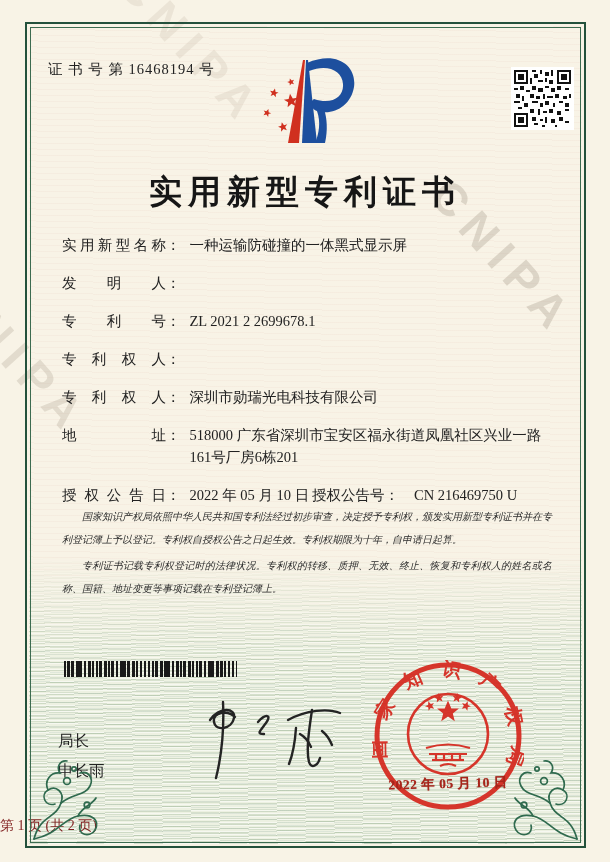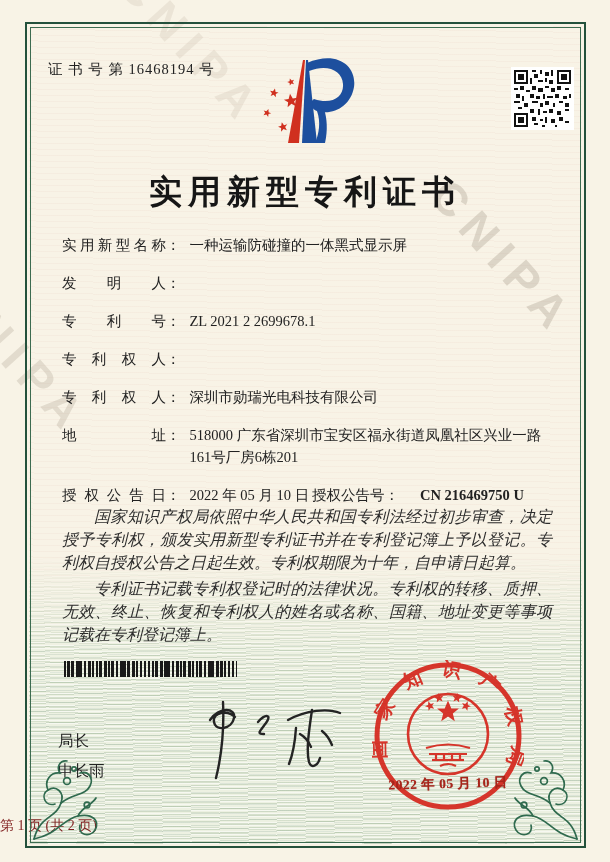--- a/index.html
+++ b/index.html
@@ -52,25 +52,25 @@
     font-size:33px;font-weight:bold;letter-spacing:6px;color:#161616;margin-top:20px;
   }
   
   .content{position:absolute;left:62px;right:58px;top:234px;z-index:2;font-size:14.5px;}
   .frow{display:flex;margin-bottom:16px;line-height:22px;}
   .fgroup{display:flex;flex:1;align-items:flex-end;}
   .flabel{display:inline-block;width:104px;flex:none;text-align:justify;text-align-last:justify;}
   .fcolon{flex:none;margin-right:9px;}
   .fvalue{flex:1;}
   .fgroup .flabel2{flex:none;}
-  .fgroup .fvalue2{flex:none;margin-left:12px;font-weight:bold;}
+  .fgroup .fvalue2{flex:none;margin-left:6px;}
   
   .paras{position:absolute;left:62px;right:58px;top:505px;z-index:2;}
   .paras p{
-    margin:0 0 3px 0;font-size:16px;line-height:23px;text-align:justify;
+    margin:0 0 3px 0;font-size:10px;line-height:23px;text-align:justify;
     text-indent:2em;font-style:italic;color:#2d2d2d;
   }
   
   .barcode{
     position:absolute;left:64px;top:661px;width:173px;height:16px;z-index:2;
     background-image:
       repeating-linear-gradient(90deg,#191919 0 2px,transparent 2px 4px),
       repeating-linear-gradient(90deg,#191919 0 1px,transparent 1px 7px),
       repeating-linear-gradient(90deg,transparent 0 3px,#191919 3px 5px,transparent 5px 11px);
   }

